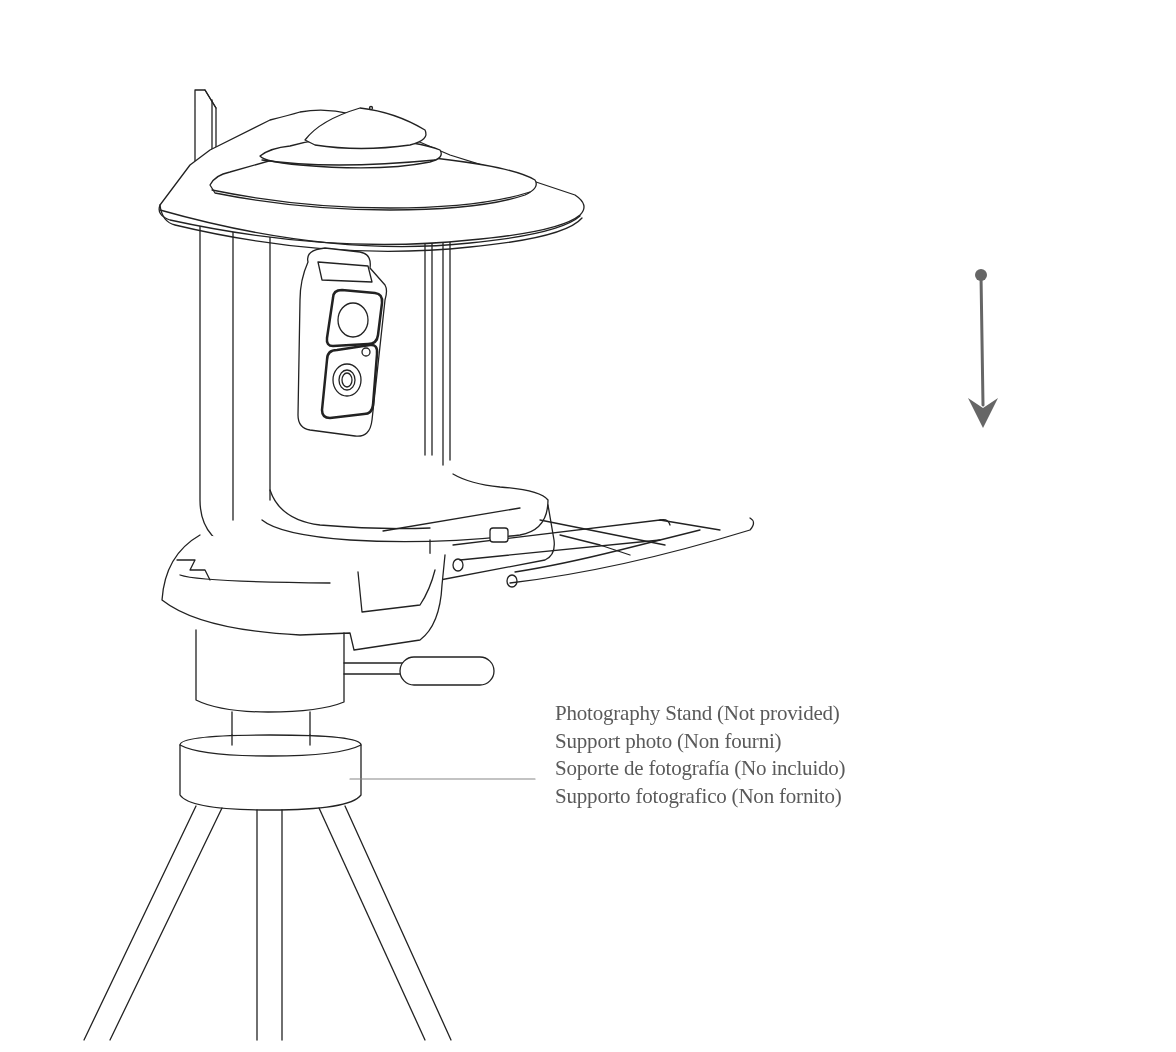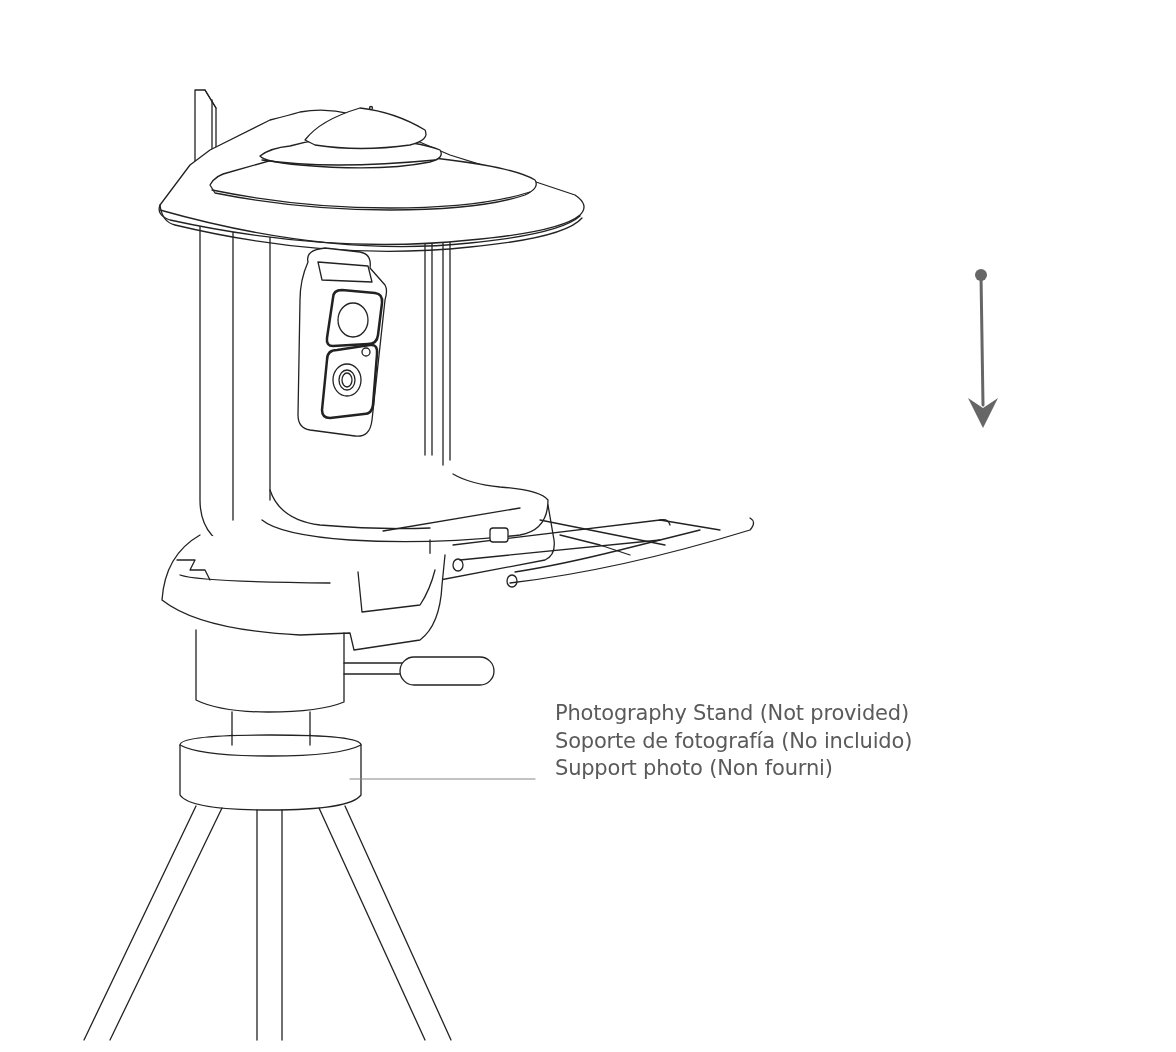--- a/index.html
+++ b/index.html
@@ -1,18 +1,18 @@
 <!DOCTYPE html>
 <html><head>
 <meta charset="utf-8">
 <style>
   html, body { margin:0; padding:0; background:#ffffff; }
   body { width:1176px; height:1052px; position:relative; overflow:hidden; font-family:"DejaVu Sans", "Liberation Sans", sans-serif; }
   #diagram { position:absolute; left:0; top:0; width:1176px; height:1052px; }
-  .callout-text { position:absolute; left:555px; top:700px; color:#5a5a5a; font-size:21px; line-height:27.5px; letter-spacing:-0.2px; }
+  .callout-text { position:absolute; left:555px; top:700px; color:#5a5a5a; font-size:21px; line-height:27.5px; letter-spacing:-0.2px;font-family:Liberation Serif, serif; }
   .callout-text div { white-space:nowrap; }
 </style>
 </head>
 <body>
 
 <svg id="diagram" viewBox="0 0 1176 1052" xmlns="http://www.w3.org/2000/svg" fill="none" stroke="#222" stroke-width="1.3" stroke-linejoin="round" stroke-linecap="round">
 
   <g>
     <path d="M195 90 L205 90 L216 108 L216 178 L195 190 Z" fill="#fff"></path>
     <path d="M205 90 L216 108"></path>
@@ -99,15 +99,16 @@
 
   <g>
     <circle cx="981" cy="275" r="6" fill="#666" stroke="none"></circle>
     <line x1="981" y1="275" x2="983" y2="405" stroke="#666" stroke-width="3"></line>
     <path d="M968 398 L983 408 L998 398 L983 428 Z" fill="#666" stroke="none"></path>
   </g>
 </svg>
 
 <div class="callout-text">
   <div>Photography Stand (Not provided)</div>
+  <div>Support photo (Non fourni)</div>
   <div>Soporte de fotografía (No incluido)</div>
-  <div>Support photo (Non fourni)</div>
+  <div>Supporto fotografico (Non fornito)</div>
 </div>
 
 </body></html>

